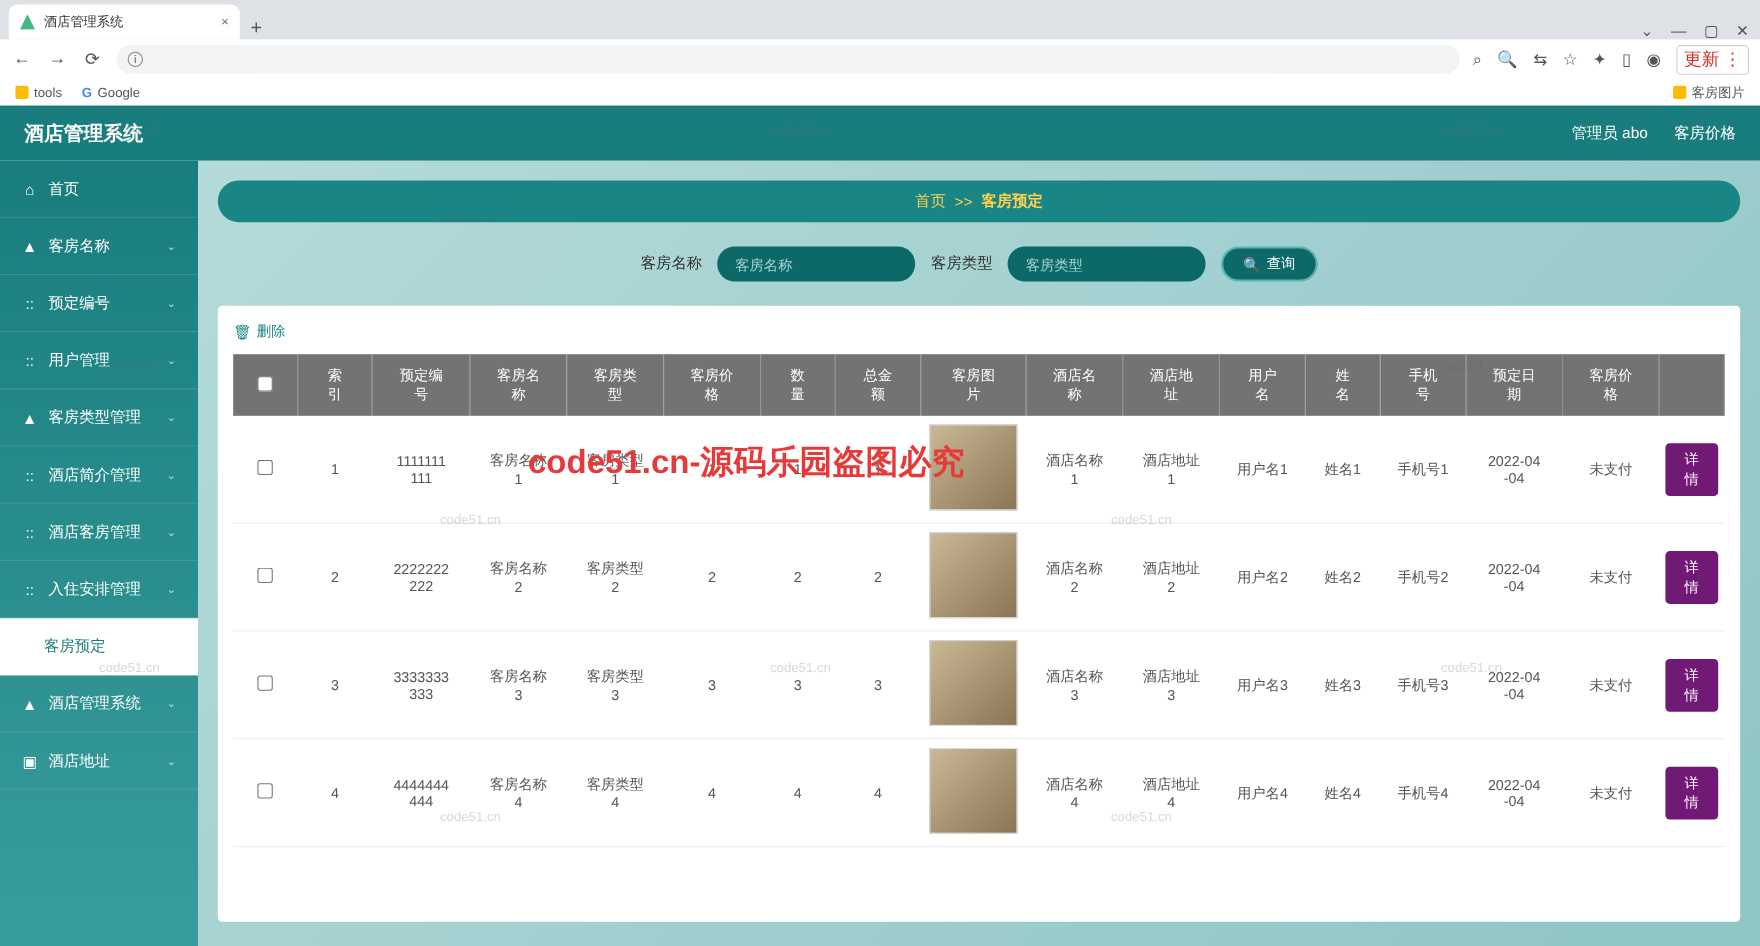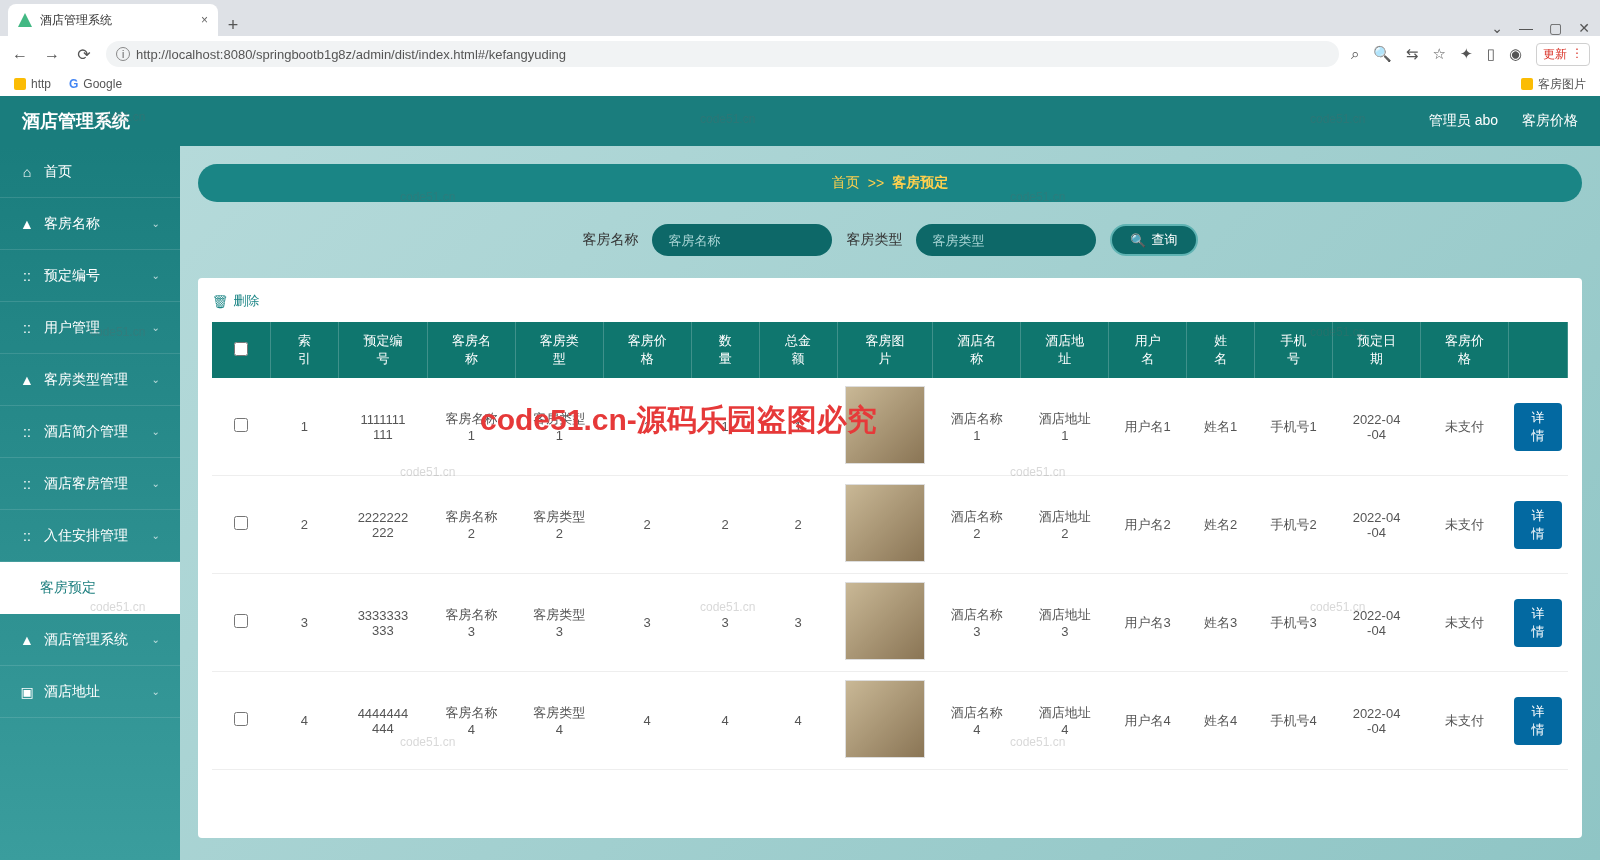--- a/index.html
+++ b/index.html
@@ -8,21 +8,21 @@
 .tab-bar{height:36px;display:flex;align-items:flex-end;background:#dee1e6;padding-left:8px}
 .tab{background:#fff;height:32px;width:210px;border-radius:8px 8px 0 0;display:flex;align-items:center;padding:0 10px;font-size:12px;gap:8px}
 .tab .fav{width:14px;height:14px;background:#42b883;clip-path:polygon(50% 0,100% 100%,0 100%)}
 .tab .x{margin-left:auto;color:#666}
 .tab-add{width:30px;text-align:center;color:#555;font-size:18px}
 .addr-bar{height:36px;display:flex;align-items:center;padding:0 10px;gap:12px;background:#fff}
 .nav-btn{width:20px;text-align:center;color:#555;font-size:16px}
 .url-box{flex:1;display:flex;align-items:center;gap:6px;height:26px;border-radius:14px;background:#f1f3f4;padding:0 10px;font-size:13px;color:#555}
 .url-box .info{border:1px solid #888;border-radius:50%;width:14px;height:14px;display:flex;align-items:center;justify-content:center;font-size:10px}
 .addr-icons{display:flex;gap:14px;align-items:center;color:#555;font-size:15px}
-.update-btn{border:1px solid #d0d0d0;border-radius:4px;padding:2px 6px;color:#d93025;font-size:12px;display:flex;align-items:flex-start;gap:4px}
+.update-btn{border:1px solid #d0d0d0;border-radius:4px;padding:2px 6px;color:#d93025;font-size:16px;display:flex;align-items:flex-start;gap:4px}
 .bookmark-bar{height:24px;display:flex;align-items:center;padding:0 14px;gap:18px;font-size:12px;background:#fff;color:#555}
 .bookmark-bar .itm{display:flex;align-items:center;gap:5px}
 .bookmark-bar .sp{margin-left:auto}
 .sq{width:12px;height:12px;background:#fbbc04;border-radius:2px}
 
 .app{display:flex;height:764px}
 .header{position:absolute;top:96px;left:0;right:0;height:50px;background:#1a7d7d;color:#fff;display:flex;align-items:center;padding:0 22px;font-size:18px;font-weight:bold}
 .header .right{margin-left:auto;font-size:14px;font-weight:normal;display:flex;gap:24px}
 .header .right span{cursor:pointer}
 
@@ -41,25 +41,25 @@
 .search-row{display:flex;align-items:center;justify-content:center;gap:14px;margin:22px 0;font-size:14px;color:#333}
 .search-input{background:#0d6868;border:none;border-radius:18px;height:32px;width:180px;padding:0 16px;color:#fff;font-size:13px}
 .search-input::placeholder{color:#a8d4d4}
 .search-btn{background:#0d6868;border:2px solid #5fb3b3;border-radius:18px;height:32px;padding:0 18px;color:#fff;font-size:13px;display:flex;align-items:center;gap:5px;cursor:pointer}
 
 .content-box{background:#fff;border-radius:4px;padding:14px 14px 0 14px;height:560px;overflow:hidden}
 .toolbar{margin-bottom:12px}
 .del-btn{color:#1a8585;font-size:13px;display:flex;align-items:center;gap:5px;cursor:pointer}
 
 .tbl{width:100%;border-collapse:collapse;font-size:13px}
-.tbl th{background:#0f766e;color:#fff;font-weight:normal;padding:10px 22px;text-align:center;border-right:1px solid rgba(255,255,255,0.2);font-size:13px}
+.tbl th{background:#737373;color:#fff;font-weight:normal;padding:10px 22px;text-align:center;border-right:1px solid rgba(255,255,255,0.2);font-size:13px}
 .tbl td{padding:8px 6px;text-align:center;border-bottom:1px solid #eee;vertical-align:middle;color:#555}
 .chk{width:14px;height:14px}
 .roomimg{width:80px;height:78px;background:linear-gradient(135deg,#c9b896,#8a7555);display:inline-block;border:1px solid #ddd}
-.detail-btn{background:#0369a1;color:#fff;border:none;border-radius:4px;padding:6px 12px;font-size:13px;cursor:pointer}
+.detail-btn{background:#701a75;color:#fff;border:none;border-radius:4px;padding:6px 12px;font-size:13px;cursor:pointer}
 
 .watermark{position:absolute;font-size:30px;font-weight:bold;color:#e63939;pointer-events:none;white-space:nowrap;z-index:50}
 .wm-gray{position:absolute;font-size:12px;color:rgba(100,100,100,0.25);pointer-events:none;z-index:40}
 </style>
 </head>
 <body>
 
 <div class="browser-chrome">
   <div class="tab-bar">
     <div class="tab">
@@ -74,40 +74,39 @@
       <span>▢</span>
       <span>✕</span>
     </div>
   </div>
   <div class="addr-bar">
     <span class="nav-btn">←</span>
     <span class="nav-btn">→</span>
     <span class="nav-btn">⟳</span>
     <div class="url-box">
       <span class="info">i</span>
-      <span>http://localhost:8080/springbootb1g8z/admin/dist/index.html#/kefangyuding</span>
     </div>
     <div class="addr-icons">
       <span>⌕</span>
       <span>🔍</span>
       <span>⇆</span>
       <span>☆</span>
       <span>✦</span>
       <span>▯</span>
       <span>◉</span>
       <span class="update-btn">
           <span>更新</span>
           <span>⋮</span>
         </span>
     </div>
   </div>
   <div class="bookmark-bar">
     <span class="itm">
         <span class="sq"></span>
-        <span>http</span>
+        <span>tools</span>
       </span>
     <span class="itm">
         <span style="color:#4285f4;font-weight:bold">G</span>
         <span>Google</span>
       </span>
     <span class="itm sp">
         <span class="sq"></span>
         <span>客房图片</span>
       </span>
   </div>

